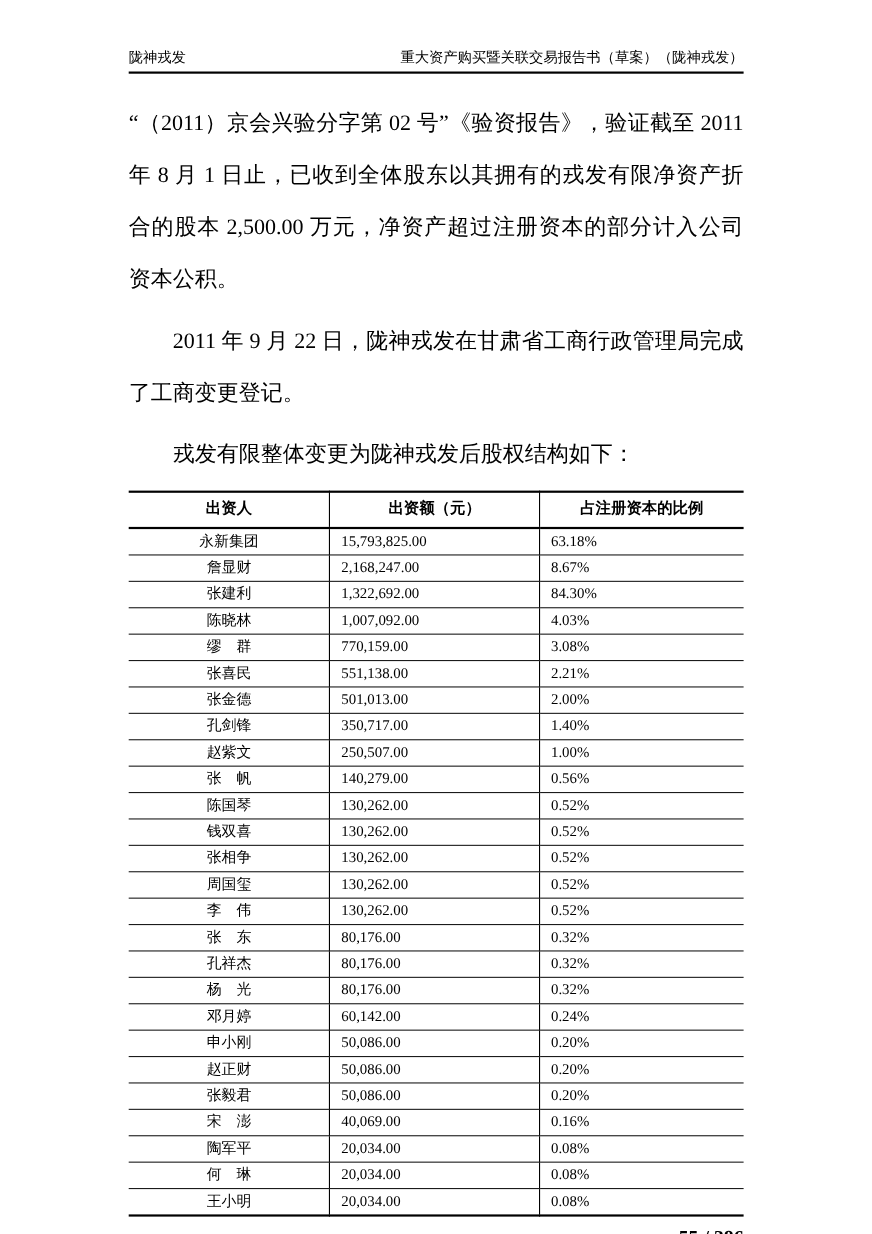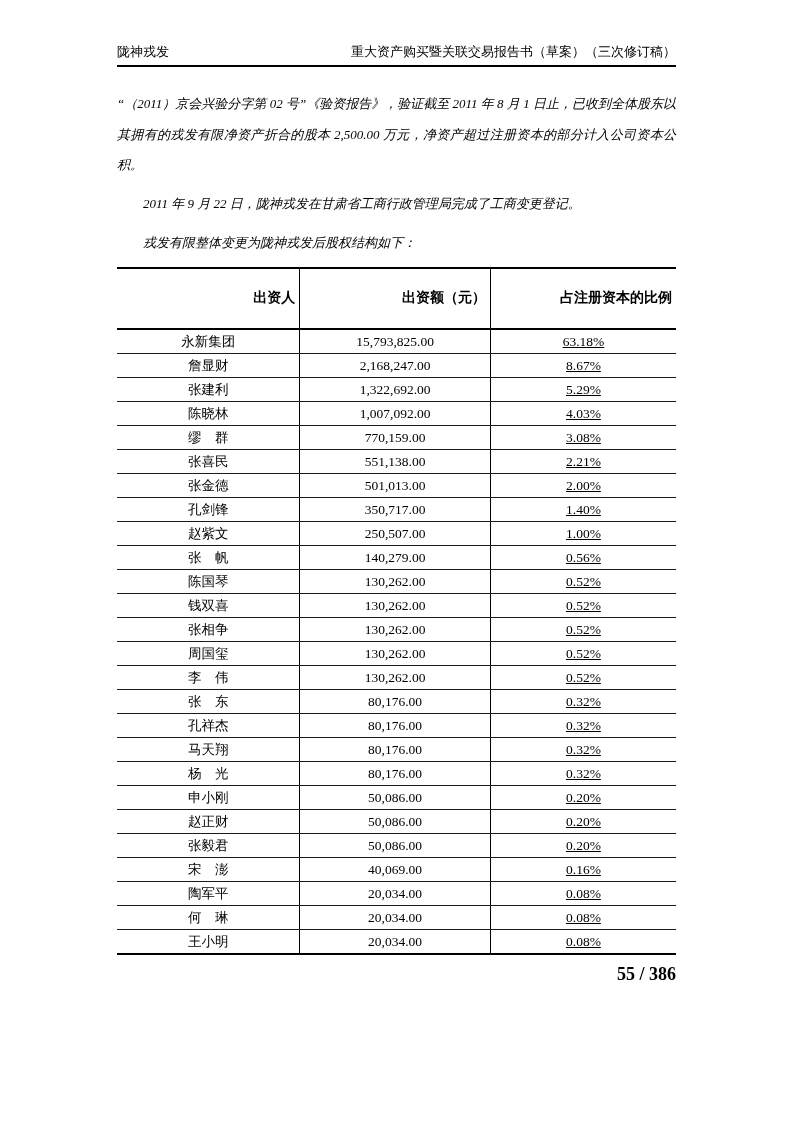--- a/index.html
+++ b/index.html
@@ -29,79 +29,78 @@
     line-height: 1.2;
     padding-bottom: 5px;
     border-bottom: 2px solid #000;
   }
   .doc-header .left { white-space: nowrap; }
   .doc-header .right { white-space: nowrap; }
 
   .content { padding-top: 22px; }
 
   .content p {
-    font-size: 13px;
+    font-size: 20px;
     line-height: 2.38;
     text-align: justify;
     margin: 0 0 8px 0;
-    font-style: italic;
   }
   .content p.indent { text-indent: 2em; }
 
   
   table.shareholders {
     width: 100%;
     border-collapse: collapse;
     margin-top: 4px;
     border-top: 2.5px solid #000;
     border-bottom: 2.5px solid #000;
   }
   table.shareholders th {
     font-size: 14px;
     font-weight: bold;
-    text-align: right;
-    padding: 21px 4px;
+    text-align: center;
+    padding: 7px 4px;
     border-bottom: 2px solid #000;
     line-height: 1.2;
   }
   table.shareholders td {
     font-size: 13.5px;
     line-height: 16px;
     padding: 3.5px 10px;
     border-bottom: 1.5px solid #1b1b1b;
   }
   table.shareholders tr:last-child td { border-bottom: none; }
   table.shareholders th:nth-child(1),
   table.shareholders th:nth-child(2),
   table.shareholders td:nth-child(1),
   table.shareholders td:nth-child(2) {
     border-right: 1.2px solid #000;
   }
   table.shareholders td.name { text-align: center; padding: 3px 4px; }
-  table.shareholders td.num  { text-align: center; }
-  table.shareholders td.pct  { text-align: center; text-decoration: underline; }
+  table.shareholders td.num  { text-align: left; }
+  table.shareholders td.pct  { text-align: left; }
   col.c1 { width: 32.7%; }
   col.c2 { width: 34.1%; }
   col.c3 { width: 33.2%; }
 
   .doc-footer {
     margin-top: 9px;
     text-align: right;
     font-size: 18px;
     font-weight: bold;
   }
 </style>
 </head>
 <body>
 
 <div class="page">
 
   <div class="doc-header">
     <span class="left">陇神戎发</span>
-    <span class="right">重大资产购买暨关联交易报告书（草案）（三次修订稿）</span>
+    <span class="right">重大资产购买暨关联交易报告书（草案）（陇神戎发）</span>
   </div>
 
   <div class="content">
     <p>“（2011）京会兴验分字第 02 号”《验资报告》，验证截至 2011 年 8 月 1 日止，已收到全体股东以其拥有的戎发有限净资产折合的股本 2,500.00 万元，净资产超过注册资本的部分计入公司资本公积。</p>
     <p class="indent">2011 年 9 月 22 日，陇神戎发在甘肃省工商行政管理局完成了工商变更登记。</p>
     <p class="indent">戎发有限整体变更为陇神戎发后股权结构如下：</p>
 
     <table class="shareholders">
       <colgroup>
         <col class="c1">
@@ -122,21 +121,21 @@
             <td class="pct">63.18%</td>
           </tr>
           <tr>
             <td class="name">詹显财</td>
             <td class="num">2,168,247.00</td>
             <td class="pct">8.67%</td>
           </tr>
           <tr>
             <td class="name">张建利</td>
             <td class="num">1,322,692.00</td>
-            <td class="pct">5.29%</td>
+            <td class="pct">84.30%</td>
           </tr>
           <tr>
             <td class="name">陈晓林</td>
             <td class="num">1,007,092.00</td>
             <td class="pct">4.03%</td>
           </tr>
           <tr>
             <td class="name">缪　群</td>
             <td class="num">770,159.00</td>
             <td class="pct">3.08%</td>
@@ -195,30 +194,30 @@
             <td class="name">张　东</td>
             <td class="num">80,176.00</td>
             <td class="pct">0.32%</td>
           </tr>
           <tr>
             <td class="name">孔祥杰</td>
             <td class="num">80,176.00</td>
             <td class="pct">0.32%</td>
           </tr>
           <tr>
-            <td class="name">马天翔</td>
-            <td class="num">80,176.00</td>
-            <td class="pct">0.32%</td>
-          </tr>
-          <tr>
             <td class="name">杨　光</td>
             <td class="num">80,176.00</td>
             <td class="pct">0.32%</td>
           </tr>
           <tr>
+            <td class="name">邓月婷</td>
+            <td class="num">60,142.00</td>
+            <td class="pct">0.24%</td>
+          </tr>
+          <tr>
             <td class="name">申小刚</td>
             <td class="num">50,086.00</td>
             <td class="pct">0.20%</td>
           </tr>
           <tr>
             <td class="name">赵正财</td>
             <td class="num">50,086.00</td>
             <td class="pct">0.20%</td>
           </tr>
           <tr>

